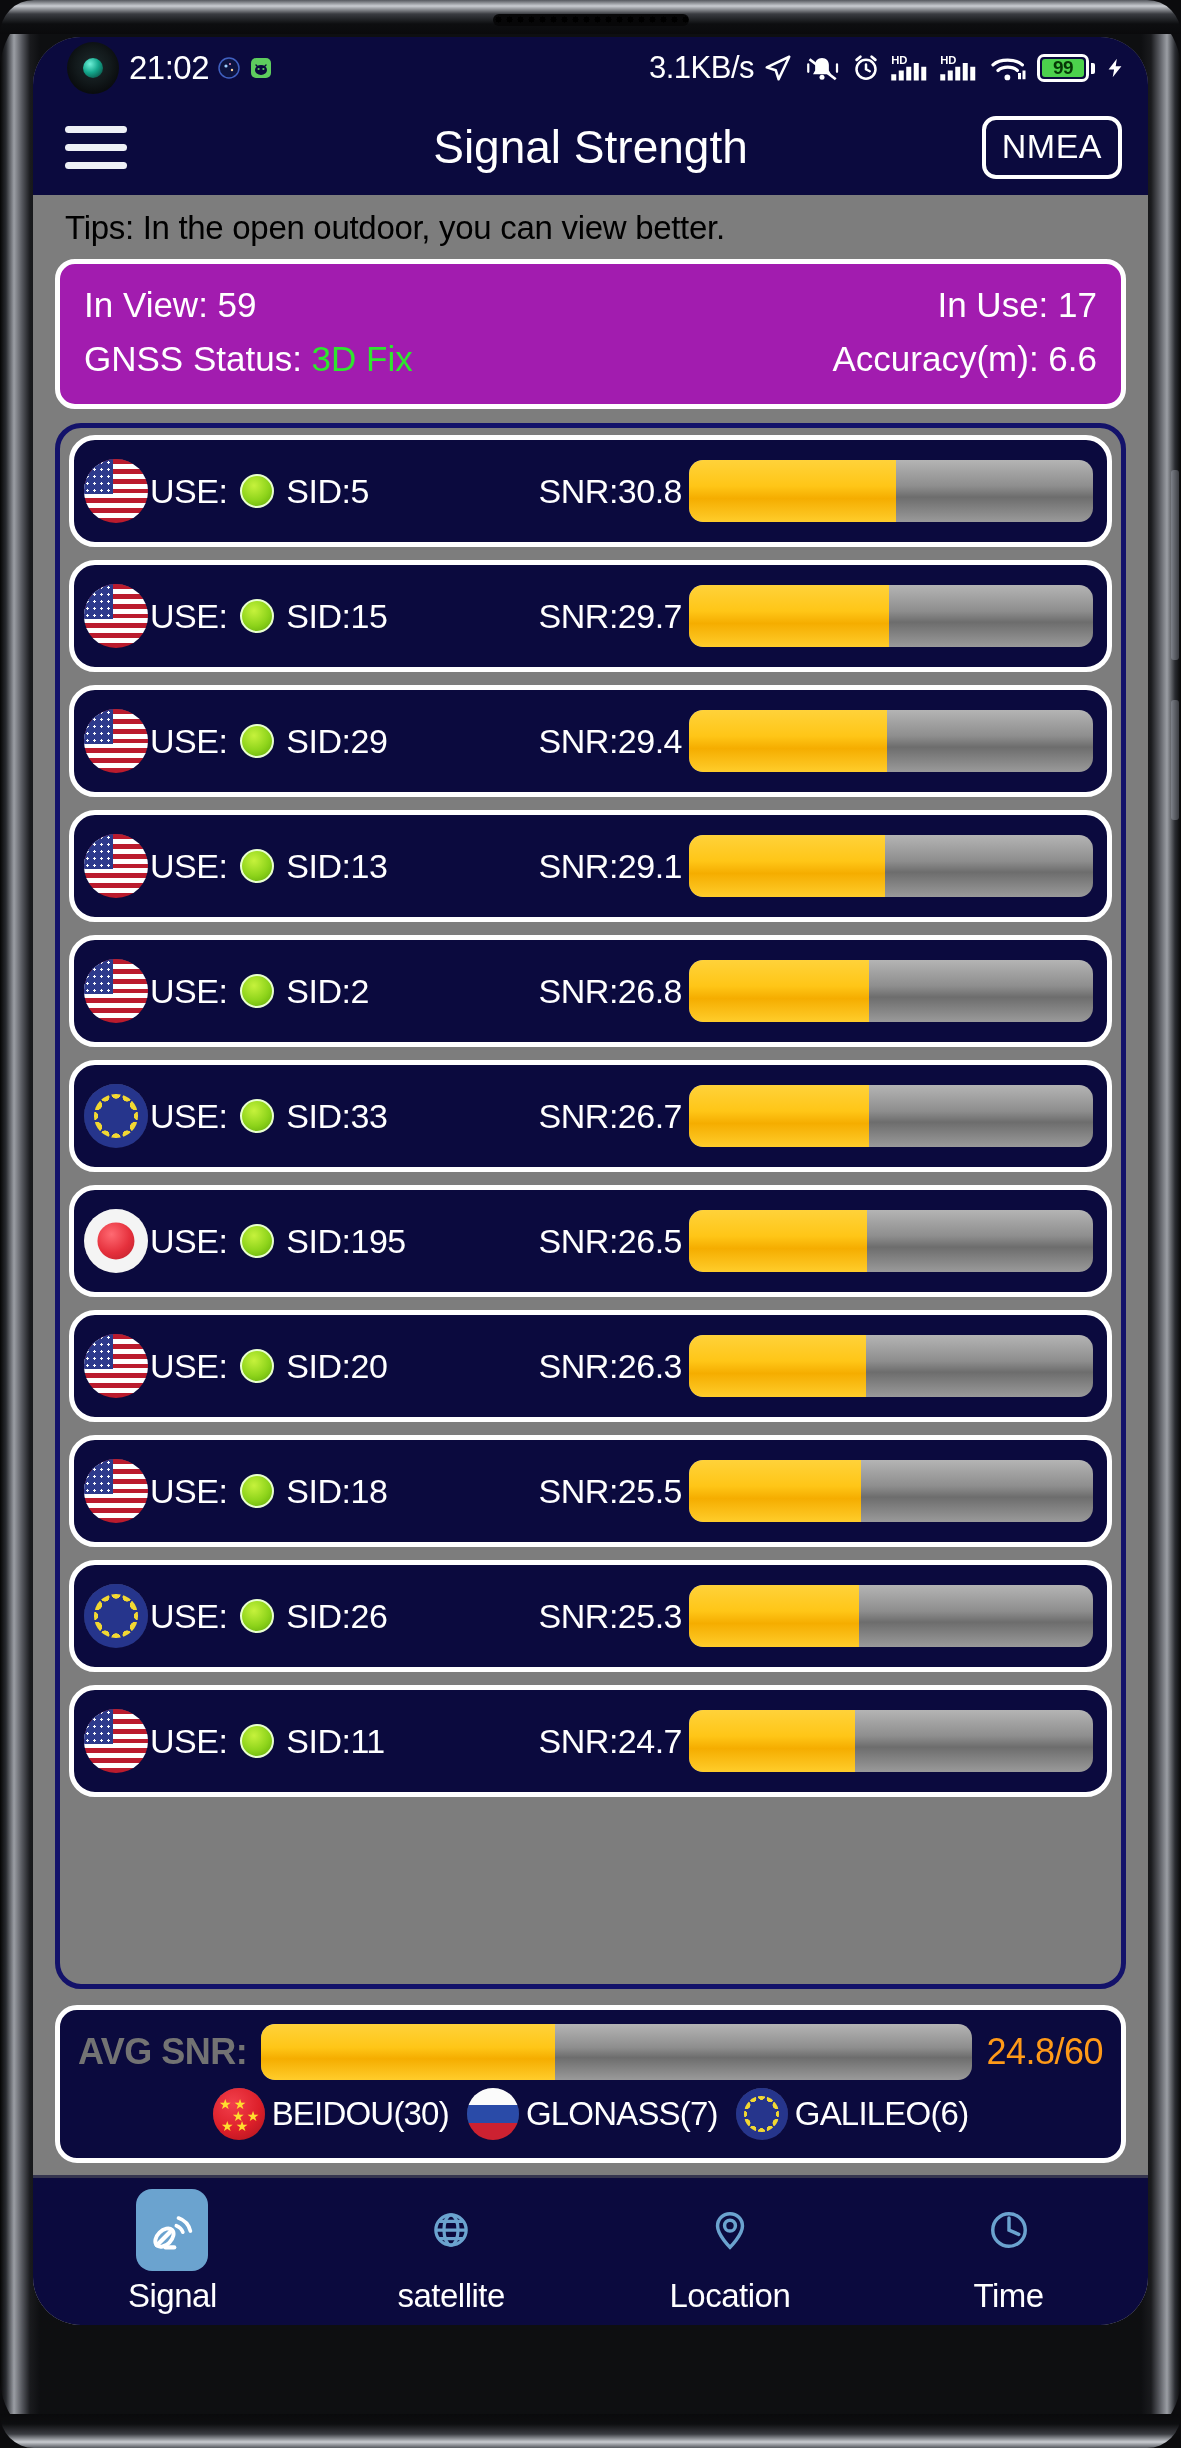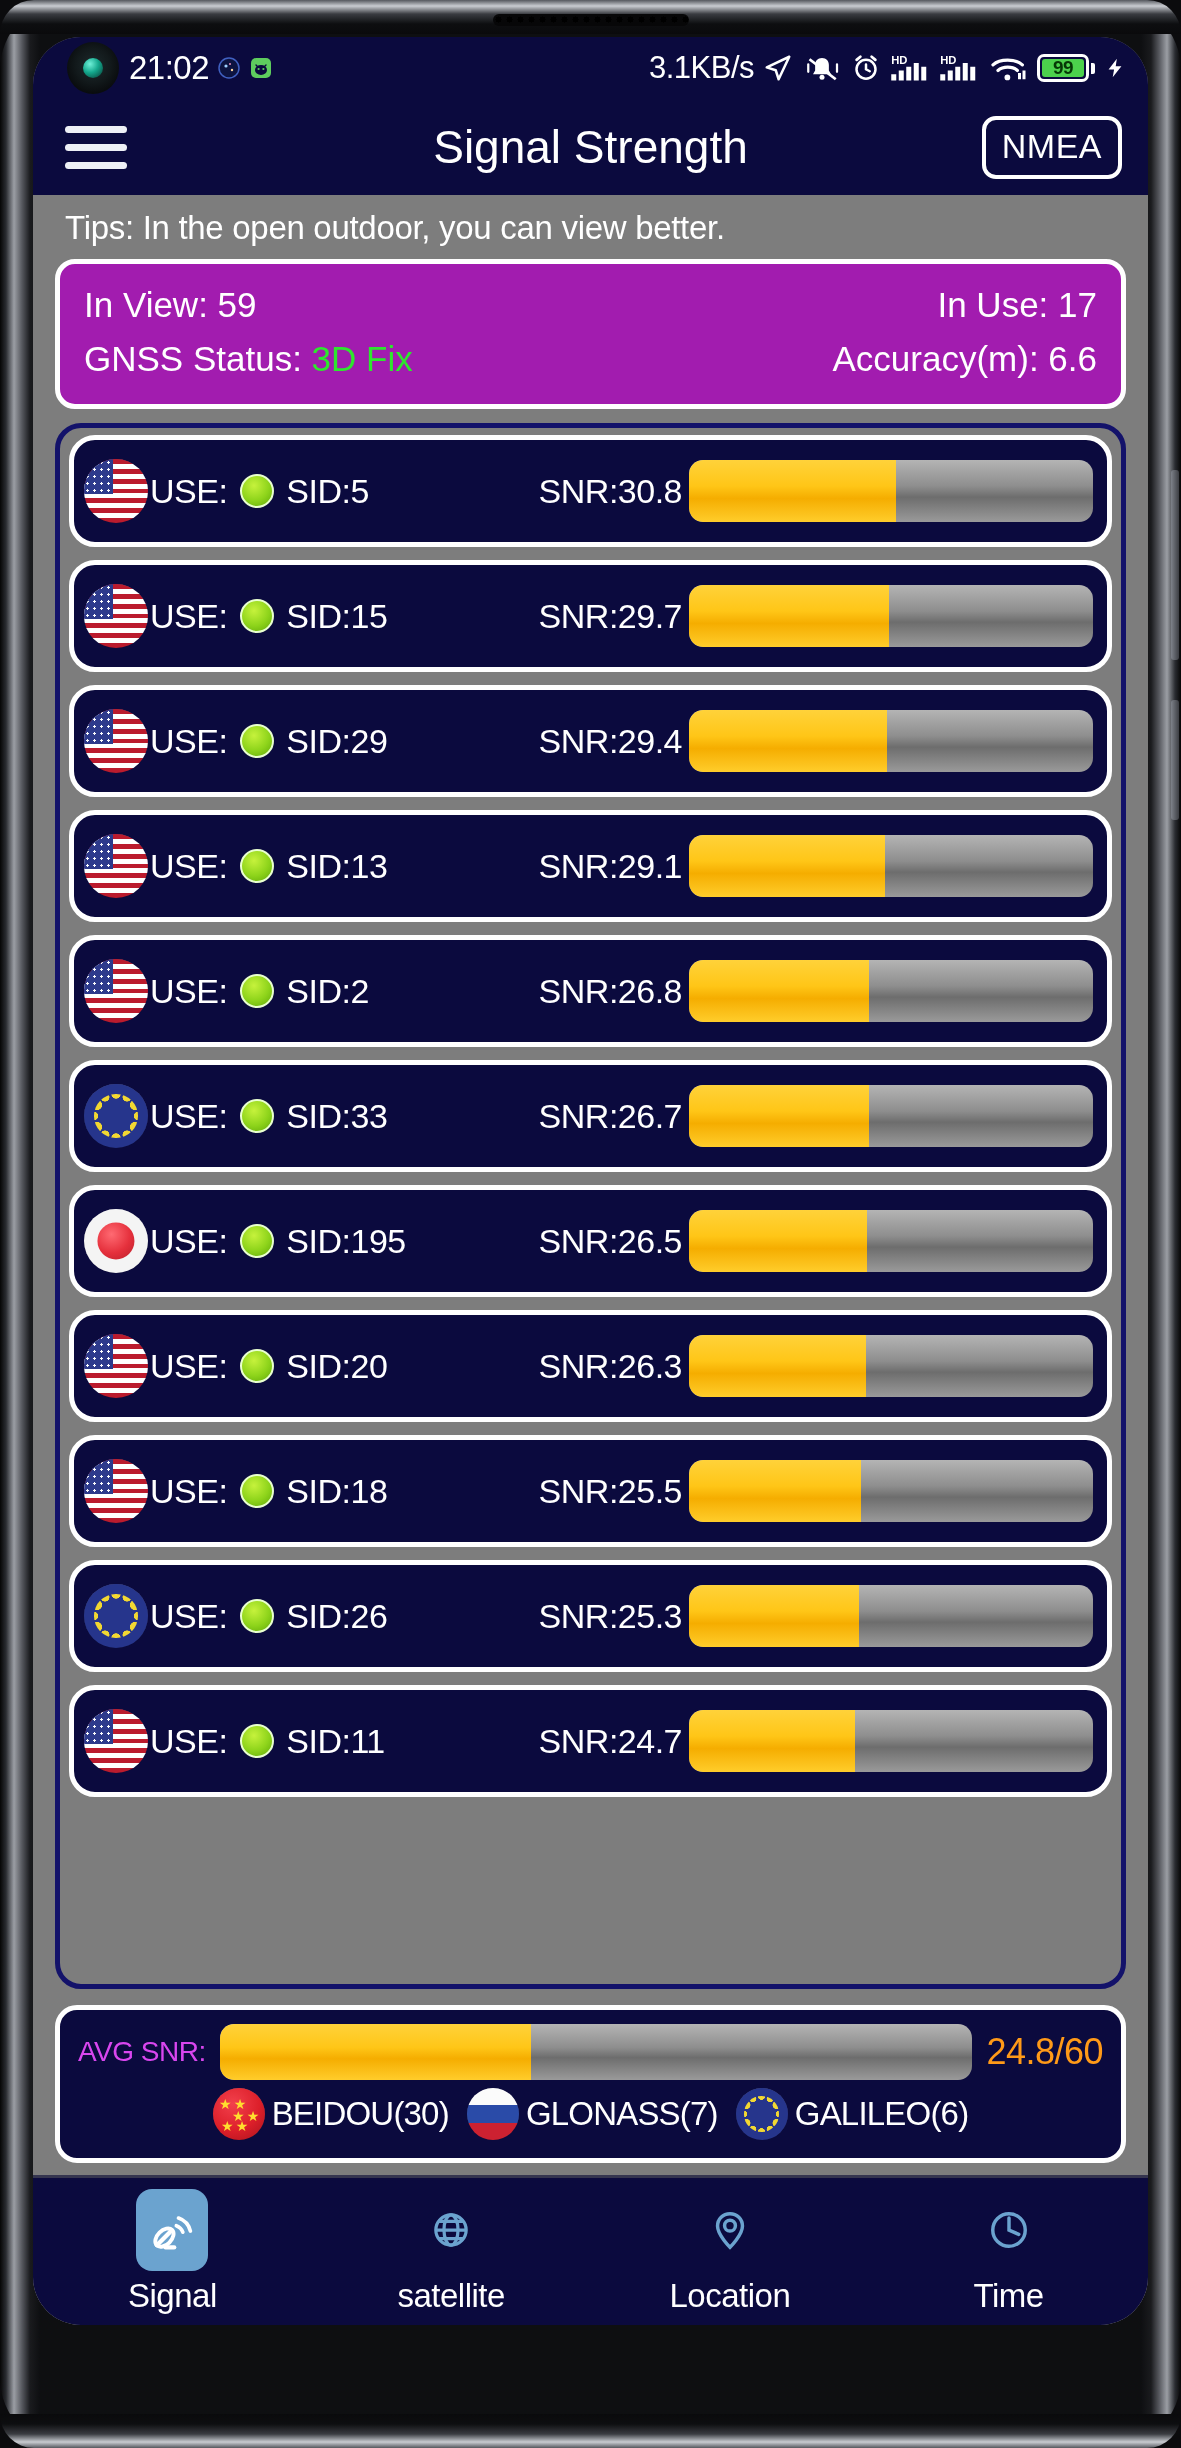--- a/index.html
+++ b/index.html
@@ -107,21 +107,21 @@
 
   
   #app-body {
     background: #7d7d7d;
     height: calc(100% - 62px - 96px);
     display: flex; flex-direction: column;
     padding: 0 14px;
   }
 
   #tips {
-    color: #ffffff; font-size: 33px; padding: 14px 18px 12px;
+    color: #000000; font-size: 33px; padding: 14px 18px 12px;
     letter-spacing: -0.3px;
   }
 
   
   #info-card {
     background: #a21caf; border: 5px solid #fff; border-radius: 20px;
     margin: 0 8px 14px; padding: 14px 22px 18px;
     color: #fff; font-size: 35px;
   }
   #info-card .row { display: flex; justify-content: space-between; padding: 7px 2px; }
@@ -167,21 +167,21 @@
     border-radius: 14px 0 0 14px;
   }
 
   
   #avg-card {
     background: #0b0a3e; border: 5px solid #fff; border-radius: 22px;
     margin: 16px 8px 12px; padding: 14px 18px 18px;
     color: #fff;
   }
   #avg-top { display: flex; align-items: center; gap: 14px; }
-  #avg-label { color: #d946ef; font-size: 28px; letter-spacing: -0.5px; }
+  #avg-label { color: #737373; font-size: 36px; letter-spacing: -0.5px; font-weight: bold; }
   #avg-bar {
     flex: 1 1 auto; height: 56px; border-radius: 14px; overflow: hidden;
     background: linear-gradient(180deg,#b4b4b4 0%,#8e8e8e 42%,#6d6d6d 60%,#9a9a9a 100%);
   }
   #avg-bar .bar-fill { border-radius: 14px 0 0 14px; }
   #avg-value { color: #ff9a18; font-size: 36px; letter-spacing: -0.5px; }
   .const-row {
     display: flex; align-items: center; justify-content: center;
     margin-top: 8px; font-size: 33px; letter-spacing: -0.8px;
   }

